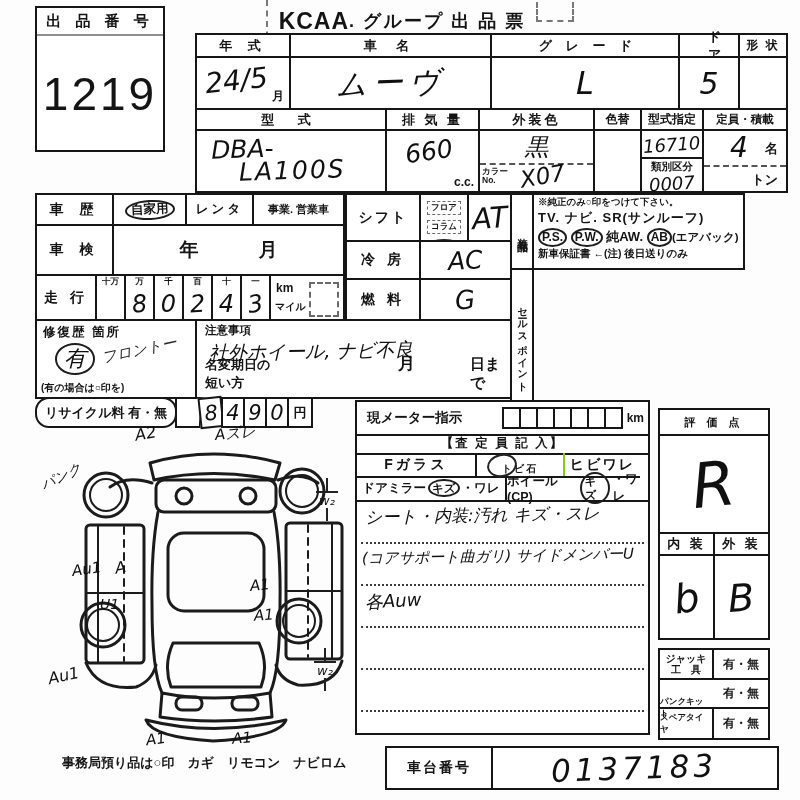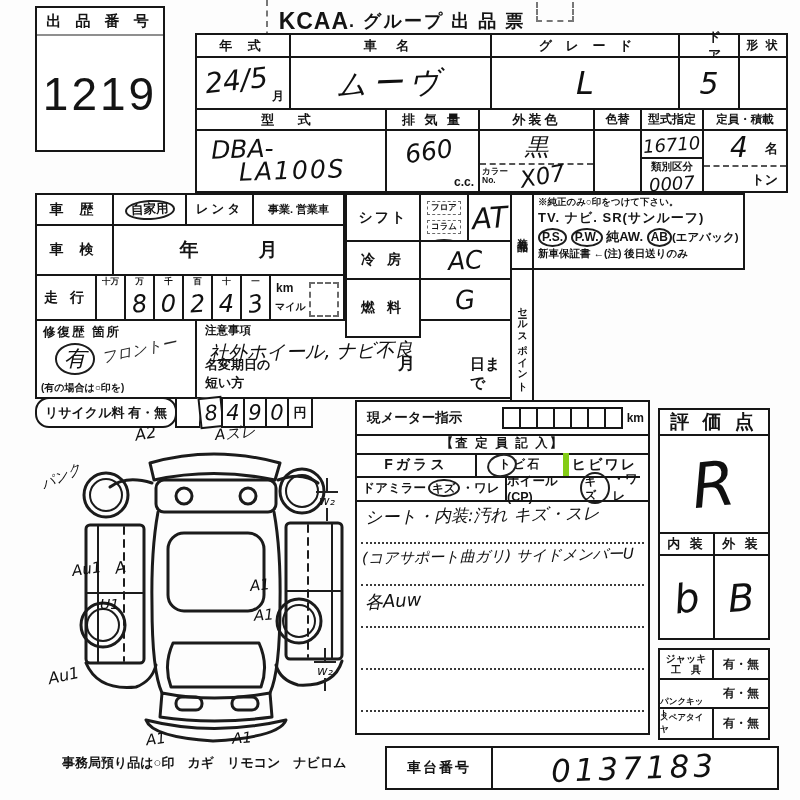--- a/index.html
+++ b/index.html
@@ -179,21 +179,21 @@
     <div style="text-align:center;"><span class="dash" style="display:inline-block;border-width:1px;font-weight:700;font-size:8.5px;padding:0 3px;">コラム</span></div>
     <div style="text-align:center;"><span class="circ" style="border-width:1.5px;font-weight:700;font-size:8.5px;padding:0 3px;">パネル</span></div>
   </div>
   <div class="box fx" style="left:467px;top:193px;width:45px;height:49px;">
     <span class="hw" style="font-size:29px;transform:rotate(-4deg);">AT</span>
   </div>
   <div class="box hd" style="left:345px;top:240px;width:76px;height:40px;font-size:14px;letter-spacing:4px;">冷 房</div>
   <div class="box fx" style="left:419px;top:240px;width:93px;height:40px;">
     <span class="hw" style="font-size:25px;transform:rotate(-3deg);">AC</span>
   </div>
-  <div class="box hd" style="left:345px;top:278px;width:76px;height:60px;font-size:14px;letter-spacing:4px;">燃 料</div>
+  <div class="box hd" style="left:345px;top:278px;width:76px;height:43px;font-size:14px;letter-spacing:4px;">燃 料</div>
   <div class="box fx" style="left:419px;top:278px;width:93px;height:43px;">
     <span class="hw" style="font-size:26px;transform:rotate(-5deg);">G</span>
   </div>
 
   <div class="box fx" style="left:510px;top:193px;width:24px;height:77px;">
     <span class="vtext" style="font-size:11px;">装備品</span>
   </div>
   <div class="box" style="left:532px;top:193px;width:213px;height:77px;padding:1px 4px;">
     <div style="font-weight:700;font-size:9.5px;">※純正のみ○印をつけて下さい。</div>
     <div style="font-weight:700;font-size:13px;letter-spacing:1px;">TV. ナビ. SR(サンルーフ)</div>
@@ -220,21 +220,21 @@
           <span class="mbox"></span>
           <span class="mbox"></span>
           <span class="mbox"></span>
           <span class="mbox"></span>
       </span>
       <span style="font-weight:800;font-size:12px;margin:0 4px;">km</span>
     </div>
     <div class="fx" style="position:absolute;left:0;right:0;top:32px;height:19px;border-bottom:2px solid #161616;font-weight:800;font-size:12.5px;letter-spacing:2px;">【査 定 員 記 入】</div>
     <div style="position:absolute;left:0;right:8px;top:51px;height:23px;border-bottom:2px solid #161616;display:flex;">
       <span class="fx" style="flex:0 0 118px;border-right:2px solid #161616;font-weight:800;font-size:14px;letter-spacing:3px;">Fガラス</span>
-      <span class="fx" style="flex:0 0 86px;border-right:6px solid #84cc16;font-weight:800;font-size:12px;letter-spacing:2px;position:relative;">
+      <span class="fx" style="flex:0 0 86px;border-right:2px solid #84cc16;font-weight:800;font-size:10px;letter-spacing:2px;position:relative;align-items:flex-end;">
         <span>トビ石</span>
         <span style="position:absolute;left:10px;top:1px;width:26px;height:19px;border:2px solid #222;border-radius:50%;transform:rotate(-12deg);"></span>
       </span>
       <span class="fx" style="flex:1;font-weight:800;font-size:14px;letter-spacing:2px;">ヒビワレ</span>
     </div>
     <div style="position:absolute;left:0;right:0;top:74px;height:24px;border-bottom:2px solid #161616;display:flex;">
       <span class="fx" style="flex:0 0 148px;border-right:2px solid #161616;font-weight:800;font-size:12.5px;gap:2px;">
         <span>ドアミラー</span>
         <span class="circ" style="padding:0 2px;font-size:11.5px;">キズ</span>
           <span>・ワレ</span>
@@ -249,21 +249,21 @@
     <div class="hw" style="position:absolute;left:5px;top:145px;font-size:15px;transform:rotate(-1deg);">(コアサポート曲ガリ) サイドメンバーU</div>
     <div class="hw" style="position:absolute;left:8px;top:187px;font-size:18px;transform:rotate(-3deg);">各Auw</div>
     <div class="dotline" style="top:140px;"></div>
     <div class="dotline" style="top:182px;"></div>
     <div class="dotline" style="top:224px;"></div>
     <div class="dotline" style="top:266px;"></div>
     <div class="dotline" style="top:308px;"></div>
   </div>
 
   <div class="box" style="left:658px;top:408px;width:112px;height:232px;">
-    <div class="hd" style="height:24px;border-bottom:2px solid #161616;font-size:19px;letter-spacing:4px;">評 価 点</div>
+    <div class="hd" style="height:24px;border-bottom:2px solid #161616;font-size:11px;letter-spacing:4px;">評 価 点</div>
     <div class="fx" style="height:96px;">
       <span class="hw" style="font-size:62px;transform:rotate(-6deg);">R</span>
     </div>
     <div style="height:24px;border-top:2px solid #161616;border-bottom:2px solid #161616;display:flex;box-sizing:border-box;">
       <span class="fx" style="flex:1;border-right:2px solid #161616;font-weight:800;font-size:13px;letter-spacing:3px;">内 装</span>
       <span class="fx" style="flex:1;font-weight:800;font-size:13px;letter-spacing:3px;">外 装</span>
     </div>
     <div style="height:84px;display:flex;">
       <span class="fx" style="flex:1;border-right:2px solid #161616;">
         <span class="hw" style="font-size:40px;transform:rotate(-8deg);">b</span>

